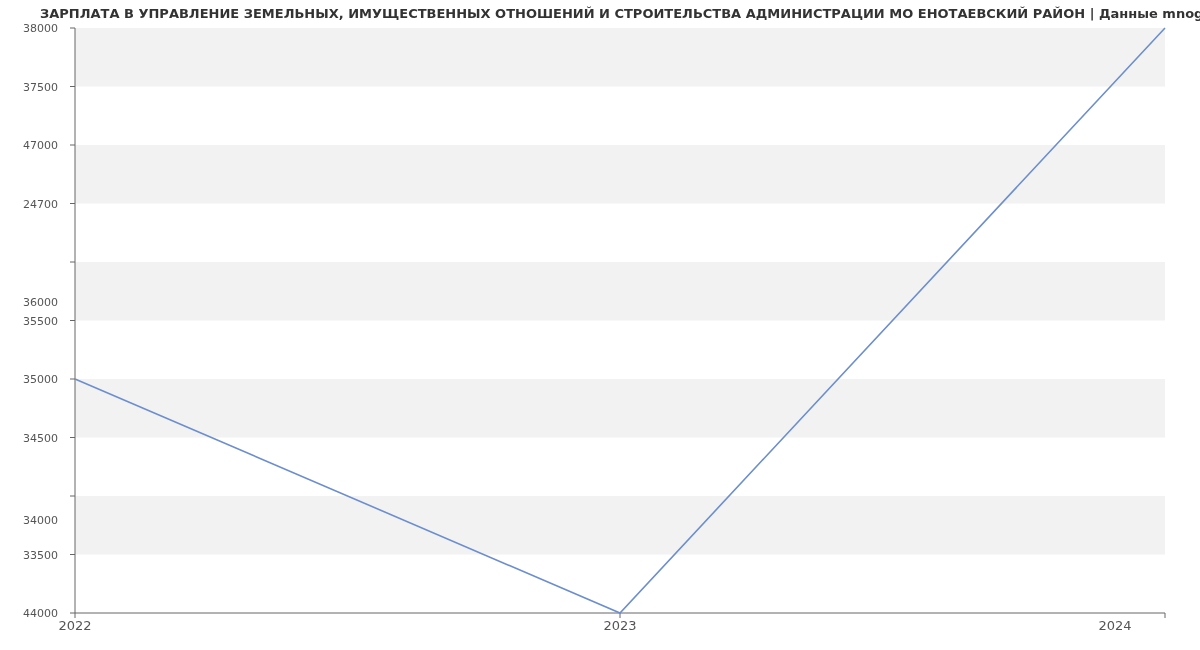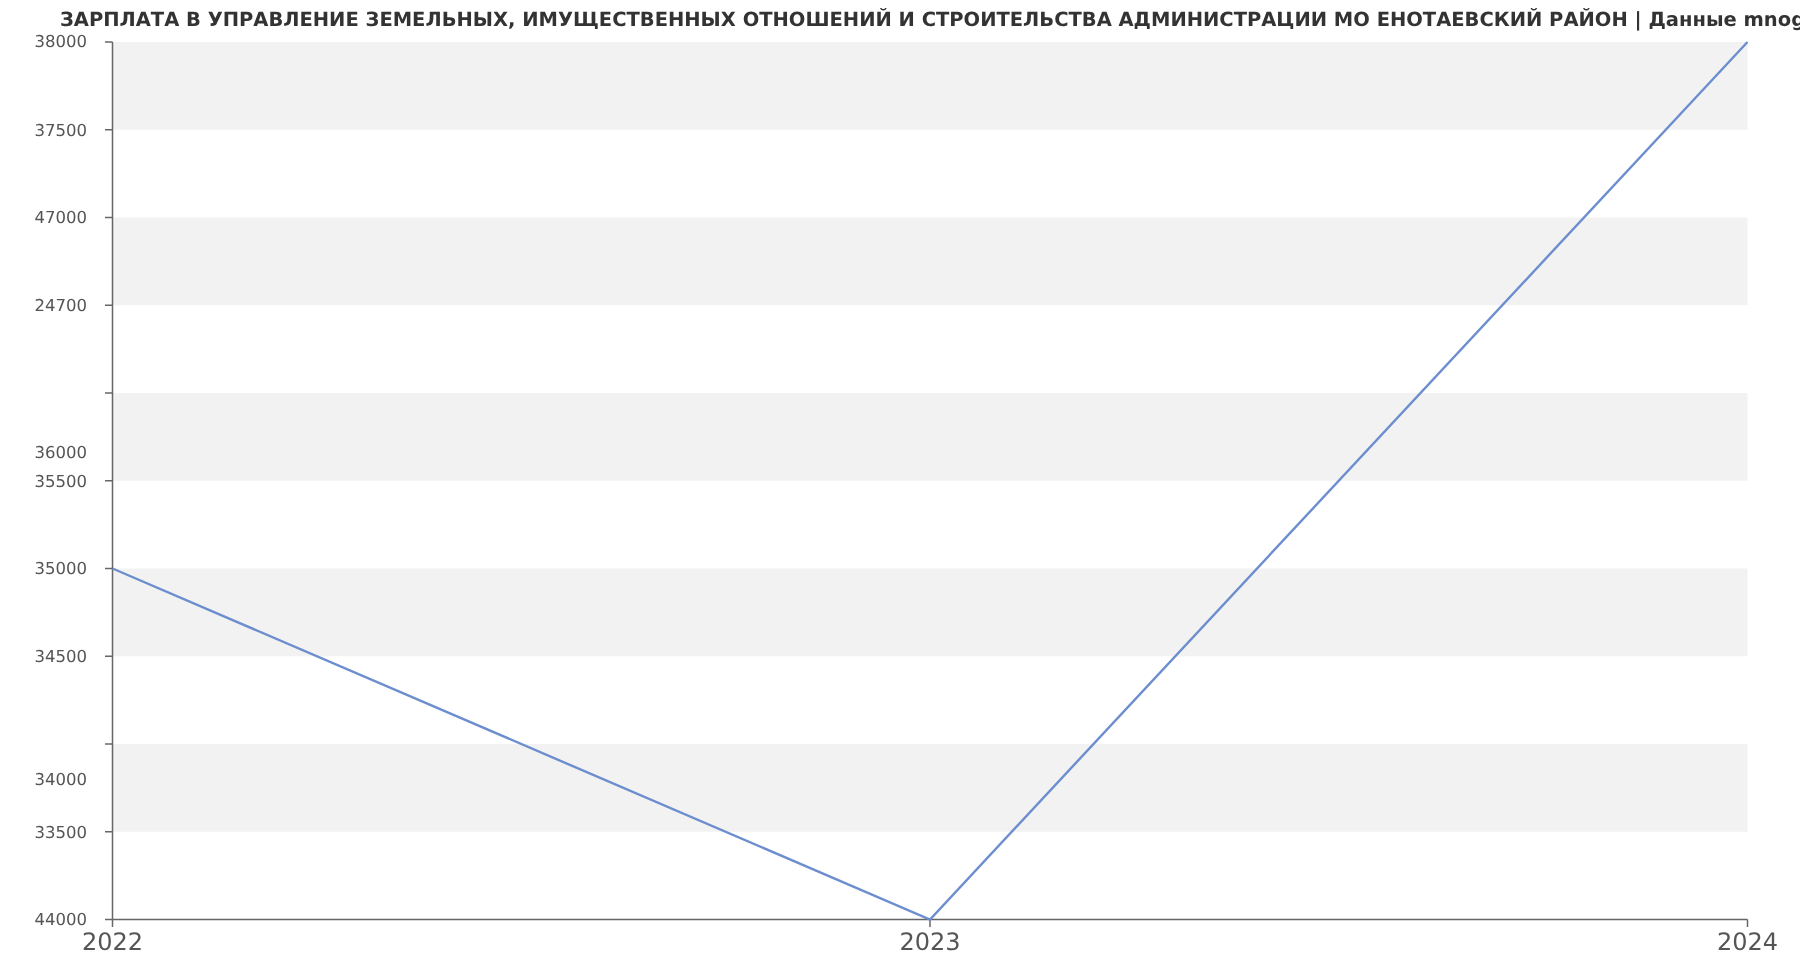--- a/index.html
+++ b/index.html
@@ -43,21 +43,21 @@
     right: 1132px; 
     font-size: 11px;
     color: #555;
     text-align: center;
     transform: translateY(-50%);
     width: 55px;
   }
   .x-tick-label {
     position: absolute;
     top: 618px;
-    font-size: 16px;
+    font-size: 13px;
     color: #555;
     transform: translateX(-50%);
     white-space: nowrap;
   }
 </style>
 </head>
 <body>
 
 <div class="chart-wrap">
   <div class="title">ЗАРПЛАТА В УПРАВЛЕНИЕ ЗЕМЕЛЬНЫХ, ИМУЩЕСТВЕННЫХ ОТНОШЕНИЙ И СТРОИТЕЛЬСТВА АДМИНИСТРАЦИИ МО ЕНОТАЕВСКИЙ РАЙОН | Данные mnogo.work</div>
@@ -96,15 +96,15 @@
       <div class="y-tick-label" style="top: 320.5px;">35500</div>
       <div class="y-tick-label" style="top: 262px; margin-top: 40px;">36000</div>
       <div class="y-tick-label" style="top: 203.5px;">24700</div>
       <div class="y-tick-label" style="top: 145px;">47000</div>
       <div class="y-tick-label" style="top: 86.5px;">37500</div>
       <div class="y-tick-label" style="top: 28px;">38000</div>
     </div>
   <div id="x-ticks">
       <div class="x-tick-label" style="left: 75px;">2022</div>
       <div class="x-tick-label" style="left: 620px;">2023</div>
-      <div class="x-tick-label" style="left: 1165px;">2024</div>
+      <div class="x-tick-label" style="left: 1115px;">2024</div>
     </div>
 </div>
 
 </body></html>

